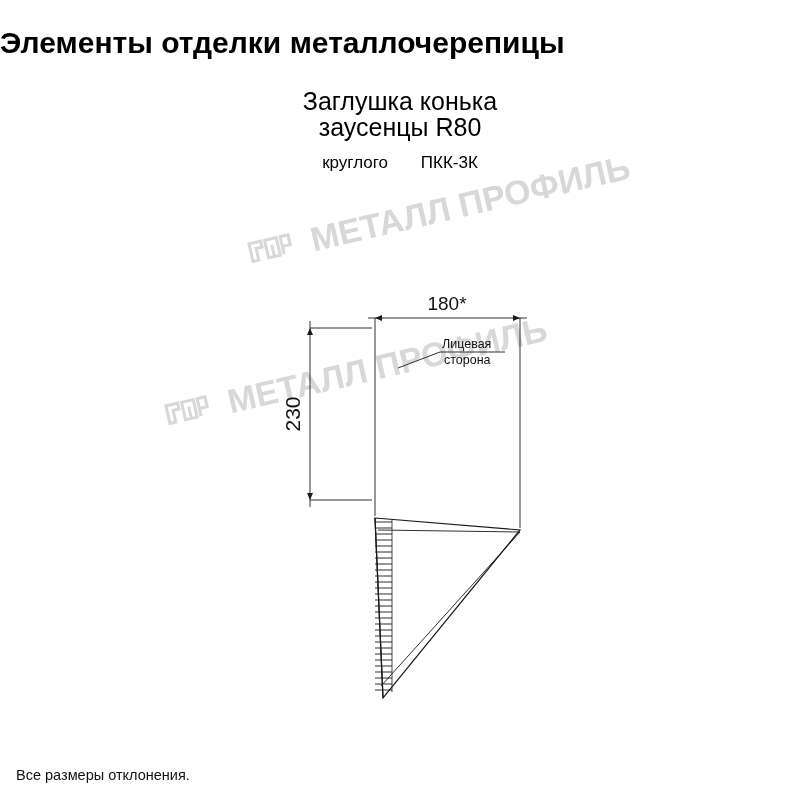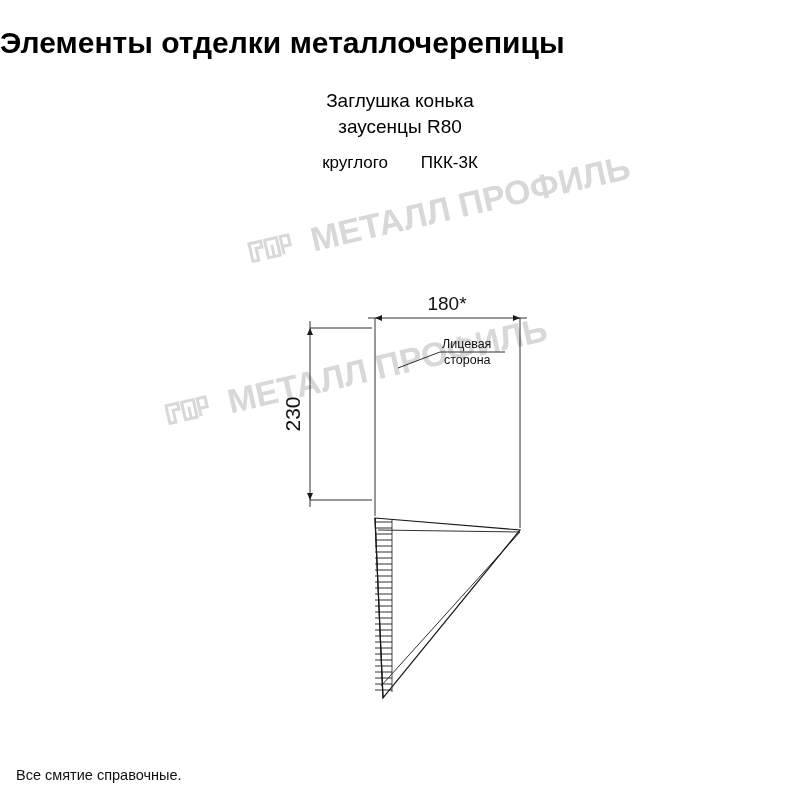--- a/index.html
+++ b/index.html
@@ -29,21 +29,21 @@
     font-weight: bold;
     letter-spacing: 0px;
     color: #000;
   }
   .subtitle {
     position: absolute;
     top: 88px;
     left: 0;
     width: 800px;
     text-align: center;
-    font-size: 19px;
+    font-size: 25px;
     color: #000;
     line-height: 26px;
   }
   .subtitle .l2 { display: block; }
   .subtitle-3 {
     position: absolute;
     top: 153px;
     left: 0;
     width: 800px;
     text-align: center;
@@ -207,16 +207,16 @@
         <path d="M398 168 L440 152"></path>
         <path d="M440 152 L505 152"></path>
       </g>
       <text x="442" y="148" font-family="Liberation Sans, sans-serif" font-size="12.5" fill="#111">Лицевая</text>
       <text x="444" y="164" font-family="Liberation Sans, sans-serif" font-size="12.5" fill="#111">сторона</text>
 
     </svg>
   </div>
 
   <div class="footer">
-    <span>Все смятие справочные.</span>
+    <span>Все размеры отклонения.</span>
   </div>
 
 </div>
 
 </body></html>

